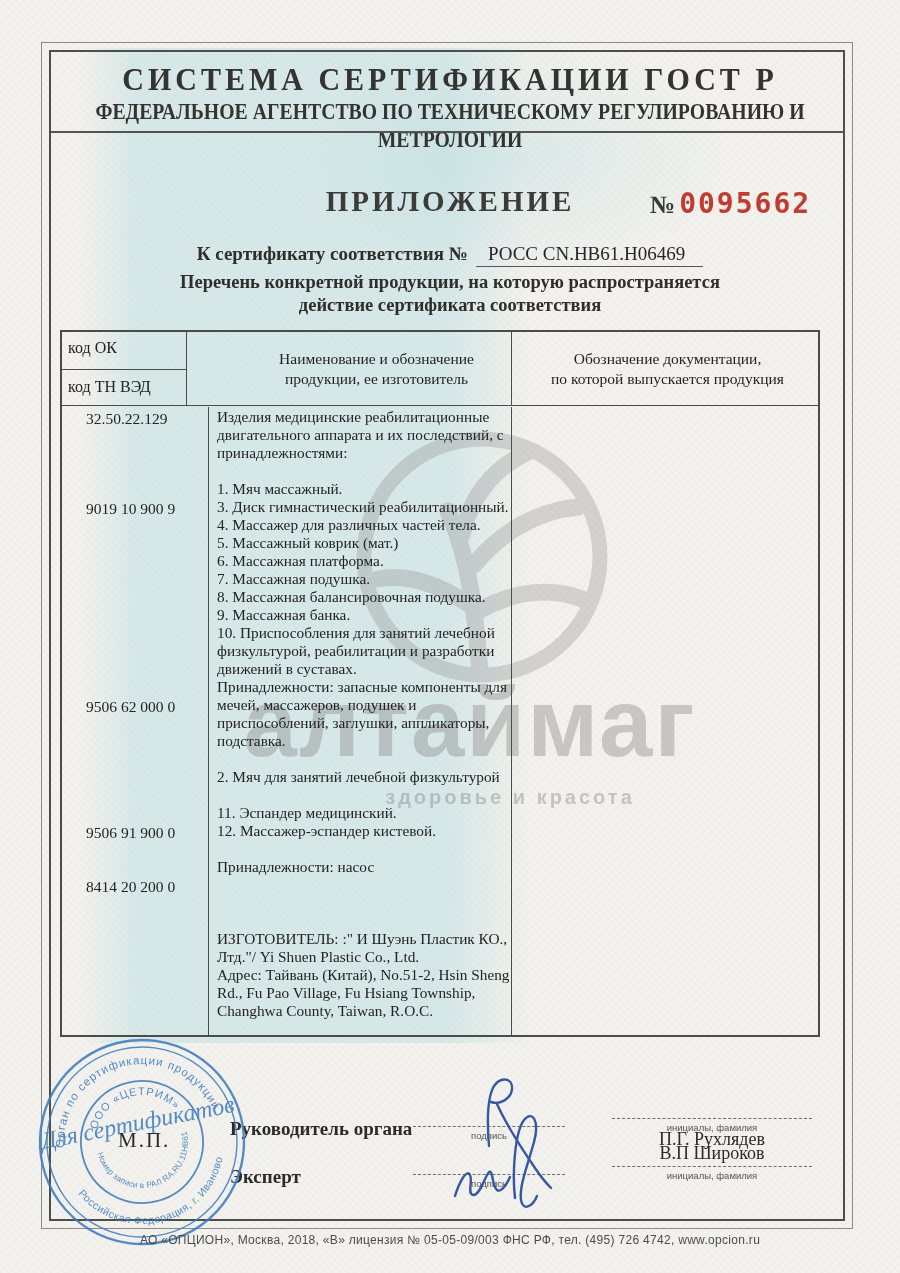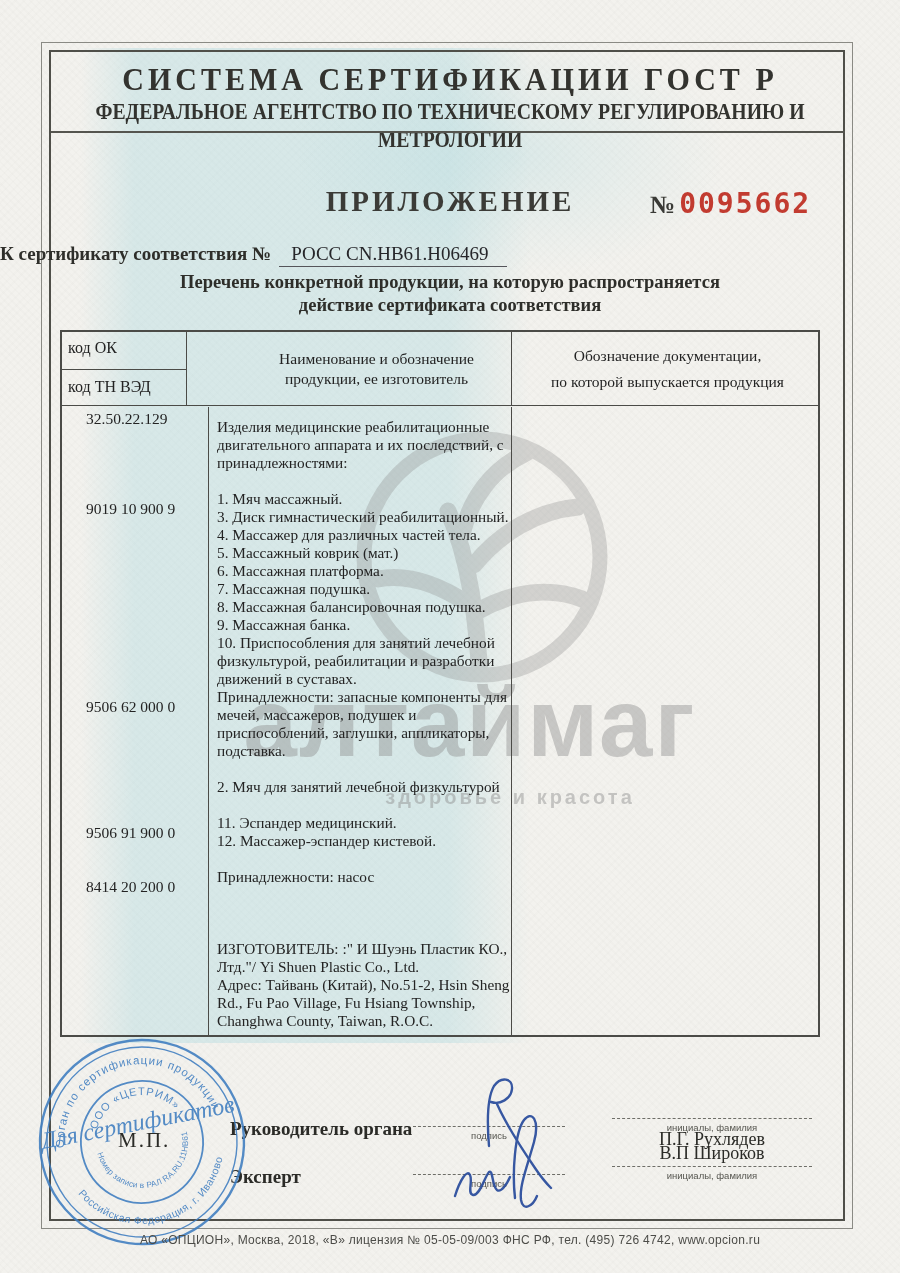--- a/index.html
+++ b/index.html
@@ -33,45 +33,45 @@
           transform:scaleX(0.94) scaleY(1.1); }
   .hdr-rule { position:absolute; left:51px; top:131px; width:794px; height:0; border-top:2px solid #55554f; }
 
   .numline { position:absolute; left:650px; top:155px;margin-top:32px; }
   .num-prefix { font-size:25px; font-weight:bold; color:#3a3a36; font-family:"Liberation Serif", serif; }
   .num-value { font-size:28px; font-weight:bold; color:#c23b30; font-family:"DejaVu Sans Mono", monospace; letter-spacing:2px; }
 
   .doc-title { position:absolute; left:60px; top:185px; width:780px; text-align:center;
                font-size:29px; font-weight:bold; letter-spacing:3px; color:#3b3b37; }
 
-  .certline { position:absolute; left:0; top:243px; width:900px; text-align:left; white-space:nowrap; }
+  .certline { position:absolute; left:0; top:243px; width:900px; text-align:center; white-space:nowrap; }
   .cert-label { font-size:19px; font-weight:bold; color:#2e2e2a; }
   .cert-value { display:inline-block; font-size:19px; color:#26262a; border-bottom:1.5px solid #55555a;
                 padding:0 18px 1px 12px; margin-left:8px; }
 
   .subt { position:absolute; width:780px; left:60px; text-align:center; font-size:18.5px; font-weight:bold; color:#2e2e2a; }
   .subt1 { top:272px; } .subt2 { top:295px; }
 
   
   .ctable { position:absolute; left:60px; top:330px; width:760px; height:707px; border:2px solid #4b4b47; }
   .thead { position:absolute; left:0; top:0; width:100%; height:74px; border-bottom:1px solid #4b4b47; }
   .th-c1 { position:absolute; left:0; top:0; width:125px; height:74px; border-right:1px solid #4b4b47; }
   .th-c1 .c1t { position:absolute; left:6px; top:7px; font-size:16px; color:#232323; }
   .th-c1 .c1b { position:absolute; left:6px; top:46px; font-size:16px; color:#232323; }
   .th-c1 .c1div { position:absolute; left:0; top:37px; width:100%; border-top:1px solid #4b4b47; }
   .th-c2 { position:absolute; left:148px; top:0; width:302px; height:74px;
            display:flex; align-items:center; justify-content:center; text-align:center;
            font-size:15.5px; color:#232323; white-space:pre-line; border-right:1px solid #4b4b47; line-height:20px;padding-left:32px; }
   .th-c3 { position:absolute; left:451px; top:0; width:309px; height:74px;
            display:flex; align-items:center; justify-content:center; text-align:center;
-           font-size:15.5px; color:#232323; white-space:pre-line; line-height:26px; }
+           font-size:15.5px; color:#232323; white-space:pre-line; line-height:20px; }
   .tbody { position:absolute; left:0; top:75px; width:100%; height:630px; }
   .tb-c1 { position:absolute; left:0; top:0; width:147px; height:100%; border-right:1px solid #4b4b47; }
   .tb-c1 .code { position:absolute; left:24px; font-size:15.5px; color:#232323; white-space:nowrap;text-align:right; }
-  .tb-c2 { position:absolute; left:148px; top:0; width:302px; height:100%; border-right:1px solid #4b4b47; padding:11px 2px 0 7px; }
+  .tb-c2 { position:absolute; left:148px; top:0; width:302px; height:100%; border-right:1px solid #4b4b47; padding:1px 2px 0 7px; }
   .tb-c2 .pline { font-size:15.3px; line-height:18px; color:#232323; white-space:nowrap; }
   .tb-c3 { position:absolute; left:451px; top:0; width:309px; height:100%; }
 
   
   .wm-logo { position:absolute; left:330px; top:415px; pointer-events:none; }
   .wm-brand { position:absolute; left:120px; top:668px; width:700px; text-align:center;
               font-family:"Liberation Sans", sans-serif; font-weight:bold; font-size:96px;
               color:#8d8d8d; opacity:0.42; letter-spacing:2px; pointer-events:none; }
   .wm-tag { position:absolute; left:120px; top:786px; width:780px; text-align:center;
             font-family:"Liberation Sans", sans-serif; font-weight:bold; font-size:20px;

